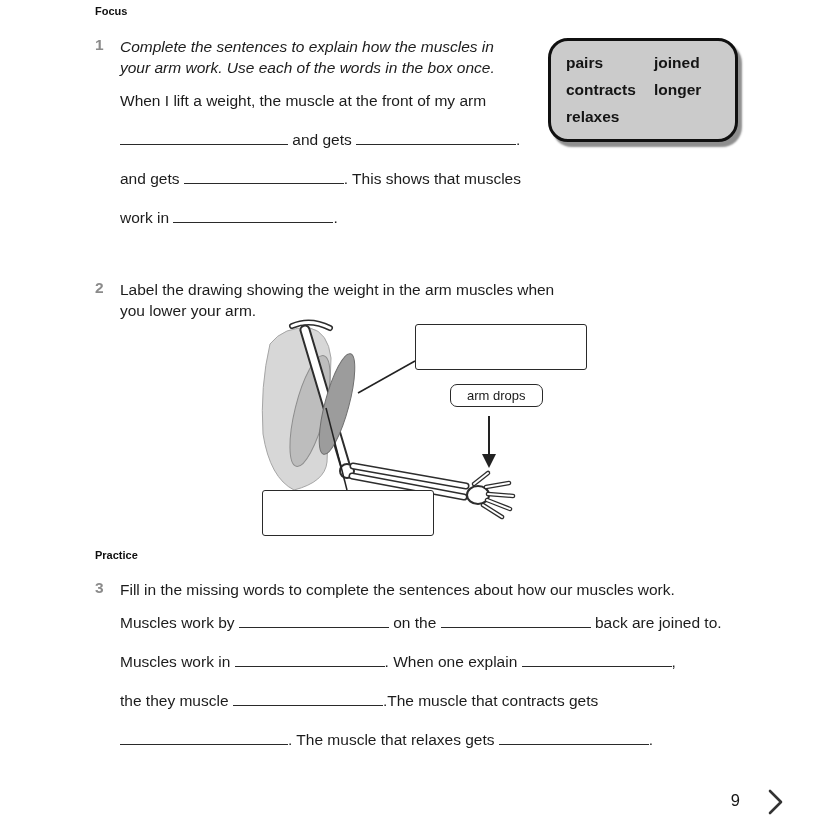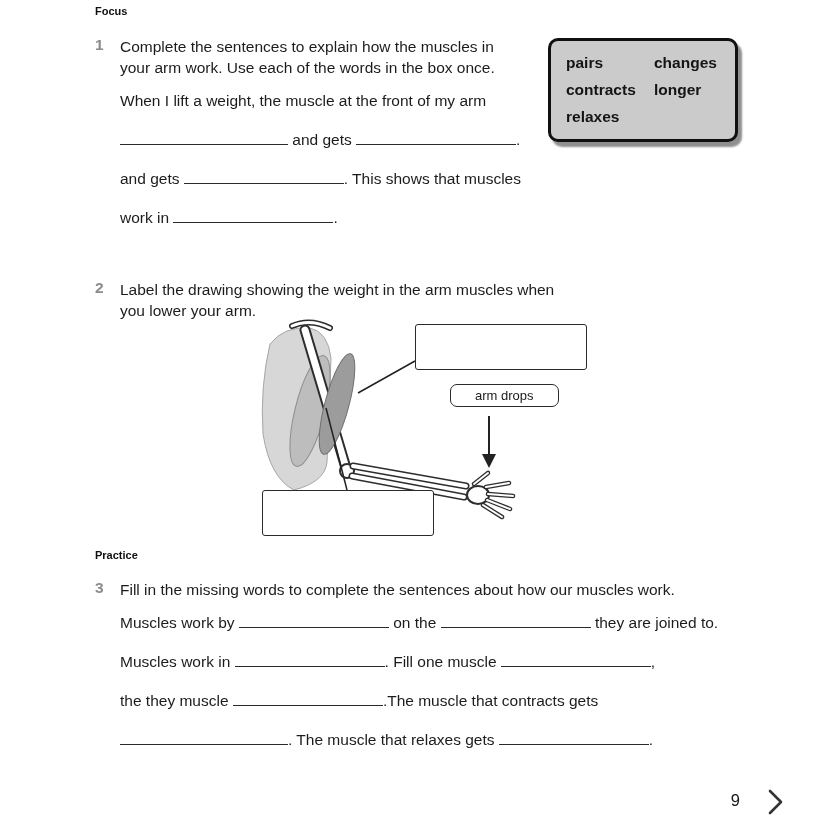--- a/index.html
+++ b/index.html
@@ -16,55 +16,55 @@
   .qnum { position: absolute; left: 0; top: 0; font-weight: bold; color: #8b8b8b; }
   .qcontent { margin-left: 25px; }
   .prompt { line-height: 21px; margin-bottom: 12px; }
   .s-line { line-height: 22px; margin-bottom: 17px; white-space: nowrap; }
 
   .blank { display: inline-block; border-bottom: 1.5px solid #2a2a2a; height: 13px; }
   .w150 { width: 150px; } .w160 { width: 160px; } .w168 { width: 168px; } .w174 { width: 174px; }
 
   #word-box {
     position: absolute; left: 548px; top: 38px; width: 190px;
-    background: #cbcbcb; border: 3px solid #101010; border-radius: 10px;
+    background: #cbcbcb; border: 3px solid #101010; border-radius: 20px;
     box-shadow: 4px 5px 2px #8f8f8f;
     padding: 13px 0 13px 15px;
     display: grid; grid-template-columns: 88px auto; row-gap: 9px;
     font-weight: bold; font-size: 15.5px; color: #141414;
   }
 
   #drawing { position: absolute; left: 250px; top: 316px; width: 355px; height: 232px; }
   #drawing svg.art { position: absolute; left: 0; top: 0; }
   .label-box {
     position: absolute; background: #fff; border: 1.5px solid #2a2a2a;
     border-radius: 3px; width: 172px; height: 46px;
   }
   #label-box-top { left: 165px; top: 8px; }
   #label-box-bottom { left: 12px; top: 174px; }
   #arm-drops {
     position: absolute; left: 200px; top: 68px;
     border: 1.5px solid #2a2a2a; border-radius: 7px; background: #fff;
-    font-size: 13px; padding: 3px 24px; color: #1a1a1a;
+    font-size: 13px; padding: 3px 16px; color: #1a1a1a;
   }
 
   #page-num { position: absolute; left: 704px; top: 791px; width: 36px; text-align: right; font-size: 16.5px; color: #161616; }
   #next-chevron { position: absolute; left: 764px; top: 788px; cursor: pointer; }
 </style>
 </head>
 <body>
 
 <div id="page">
 
   <div class="heading" style="left:95px; top:5px;">Focus</div>
 
   <div class="question" style="left:95px; top:36px; width:445px;">
     <span class="qnum">1</span>
     <div class="qcontent">
-      <div class="prompt" style="width:402px;">Complete the sentences to explain how the muscles in your arm work. Use each of the words in the box once.</div>
+      <div class="prompt" style="width:402px;font-style:italic;">Complete the sentences to explain how the muscles in your arm work. Use each of the words in the box once.</div>
       <div class="s-line">
         <span>When I lift a weight, the muscle at the front of my arm</span>
       </div>
       <div class="s-line">
         <span class="blank w168"></span>
         <span>and gets</span>
         <span class="blank w160"></span><span>.</span>
       </div>
       <div class="s-line">
         <span>and gets</span>
@@ -72,21 +72,21 @@
       </div>
       <div class="s-line">
         <span>work in</span>
         <span class="blank w160"></span><span>.</span>
       </div>
     </div>
   </div>
 
   <div id="word-box">
     <span>pairs</span>
-    <span>changes</span>
+    <span>joined</span>
     <span>contracts</span>
     <span>longer</span>
     <span>relaxes</span>
   </div>
 
   <div class="question" style="left:95px; top:279px; width:520px;">
     <span class="qnum">2</span>
     <div class="qcontent">
       <div class="prompt" style="width:462px;">Label the drawing showing the weight in the arm muscles when you lower your arm.</div>
     </div>
@@ -143,25 +143,25 @@
 
   <div class="question" style="left:95px; top:579px; width:650px;">
     <span class="qnum">3</span>
     <div class="qcontent">
       <div class="prompt" style="">Fill in the missing words to complete the sentences about how our muscles work.</div>
       <div class="s-line">
         <span>Muscles work by</span>
         <span class="blank w150"></span>
         <span>on the</span>
         <span class="blank w150"></span>
-        <span>they are joined to.</span>
+        <span>back are joined to.</span>
       </div>
       <div class="s-line">
         <span>Muscles work in</span>
-        <span class="blank w150"></span><span>. Fill one muscle</span>
+        <span class="blank w150"></span><span>. When one explain</span>
         <span class="blank w150"></span><span>,</span>
       </div>
       <div class="s-line">
         <span>the they muscle</span>
         <span class="blank w150"></span><span>.The muscle that contracts gets</span>
       </div>
       <div class="s-line">
         <span class="blank w168"></span><span>. The muscle that relaxes gets</span>
         <span class="blank w150"></span><span>.</span>
       </div>

